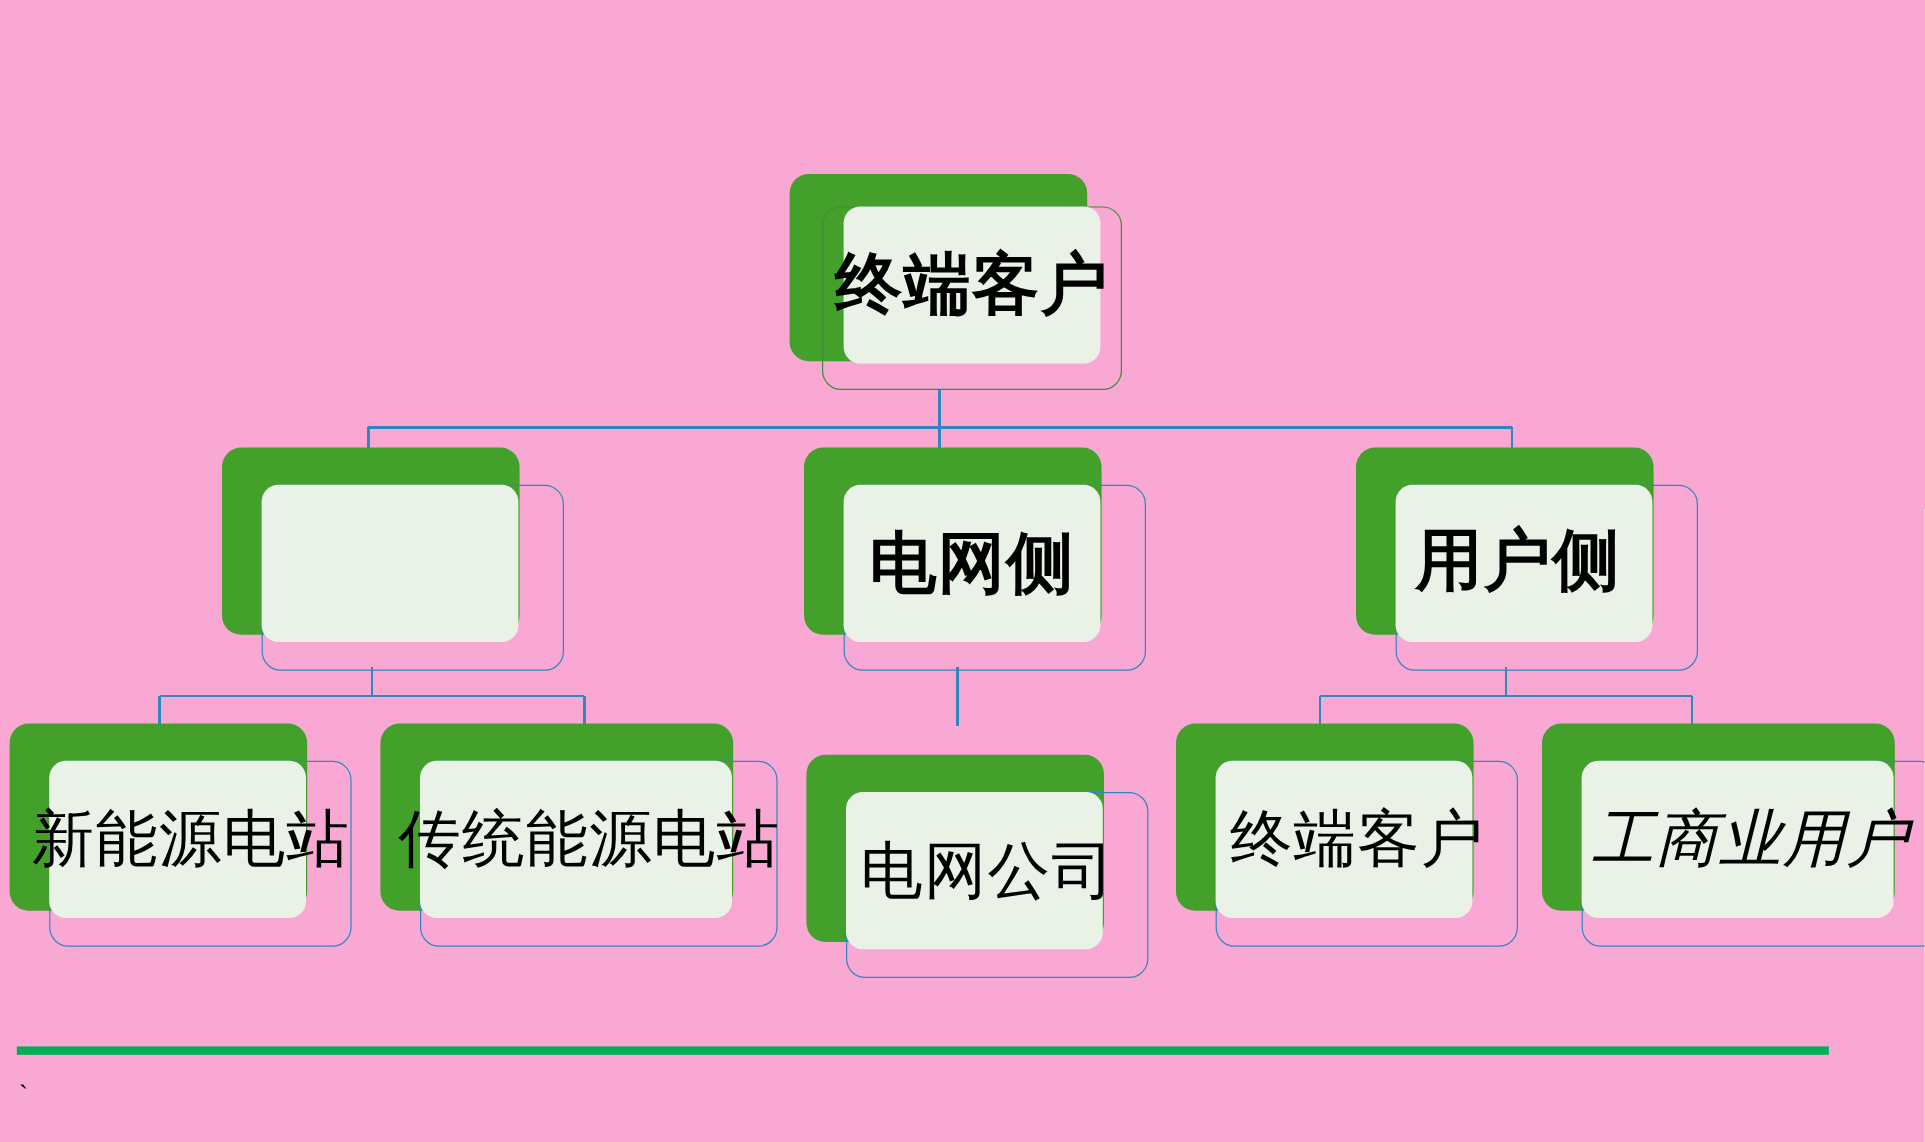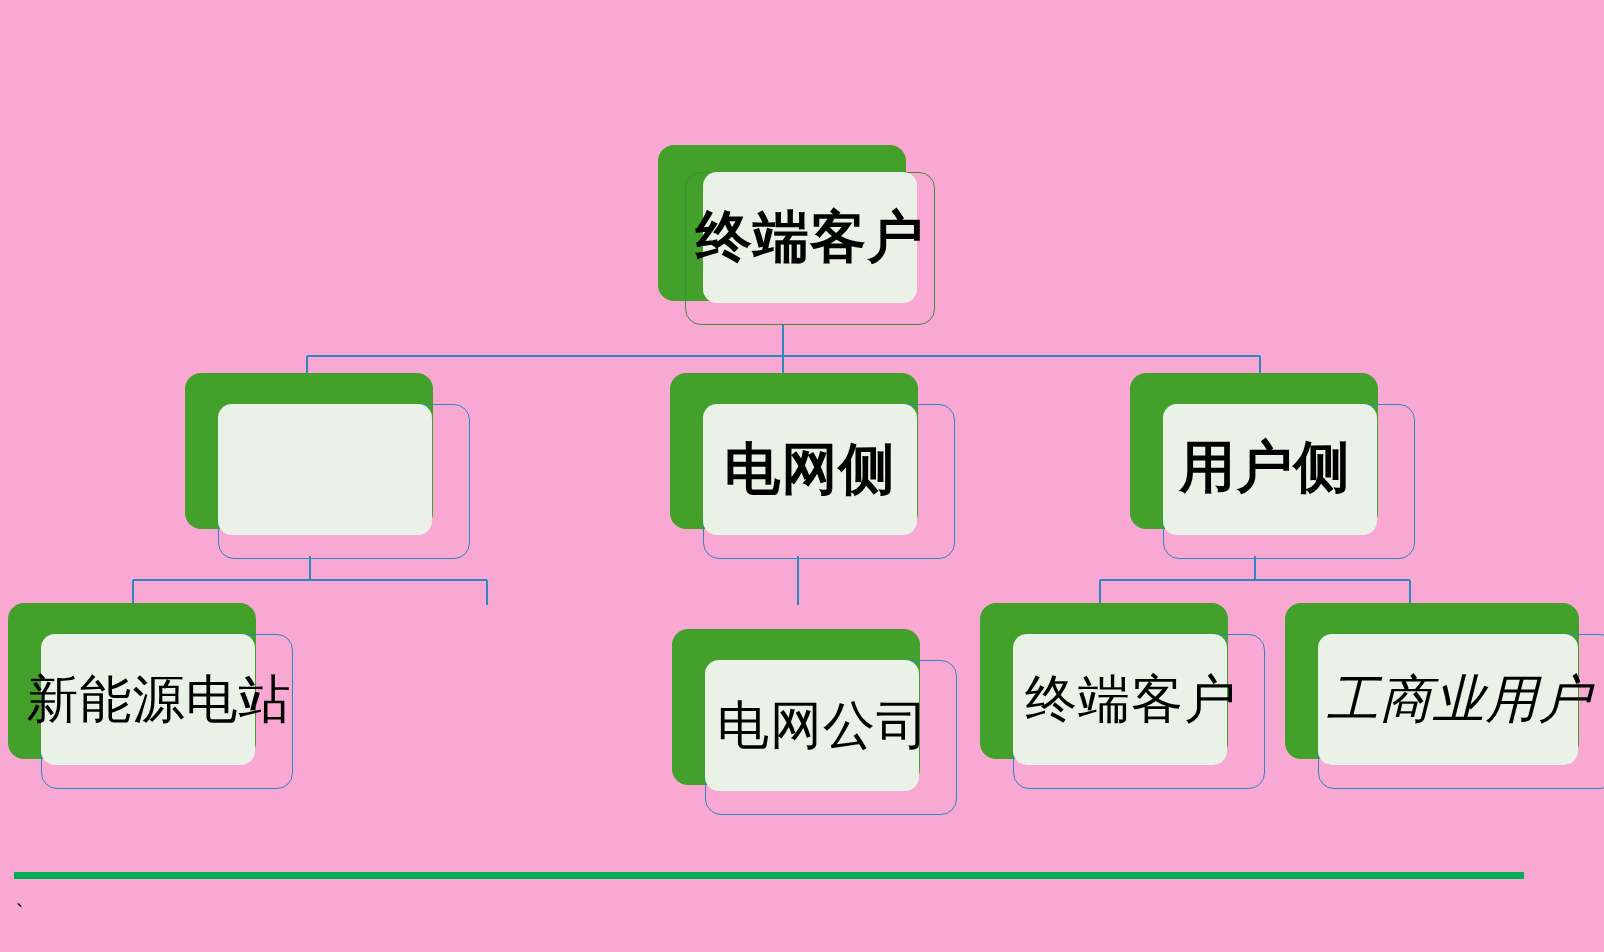--- a/index.html
+++ b/index.html
@@ -154,20 +154,26 @@
     <div class="label" style="left:33px; top:29px; width:204px; height:131px;">用户侧</div>
   </div>
 
   <div class="node leaf" style="left:8px; top:603px; width:286px; height:186px;">
     <div class="slab" style="width:248px; height:156px;"></div>
     <div class="card" style="left:33px; top:31px; width:252px; height:155px;"></div>
     <div class="fill" style="left:33px; top:31px; width:214px; height:131px;"></div>
     <div class="label" style="left:33px; top:31px; width:214px; height:131px;">新能源电站</div>
   </div>
 
+  <div class="node leaf" style="left:317px; top:603px; width:332px; height:186px;">
+    <div class="slab" style="width:294px; height:156px;"></div>
+    <div class="card" style="left:33px; top:31px; width:298px; height:155px;"></div>
+    <div class="fill" style="left:33px; top:31px; width:260px; height:131px;"></div>
+    <div class="label" style="left:33px; top:31px; width:260px; height:131px;">传统能源电站</div>
+  </div>
 
   <div class="node leaf" style="left:672px; top:629px; width:286px; height:186px;">
     <div class="slab" style="width:248px; height:156px;"></div>
     <div class="card" style="left:33px; top:31px; width:252px; height:155px;"></div>
     <div class="fill" style="left:33px; top:31px; width:214px; height:131px;"></div>
     <div class="label" style="left:33px; top:31px; width:214px; height:131px;">电网公司</div>
   </div>
 
   <div class="node leaf" style="left:980px; top:603px; width:286px; height:186px;">
     <div class="slab" style="width:248px; height:156px;"></div>

